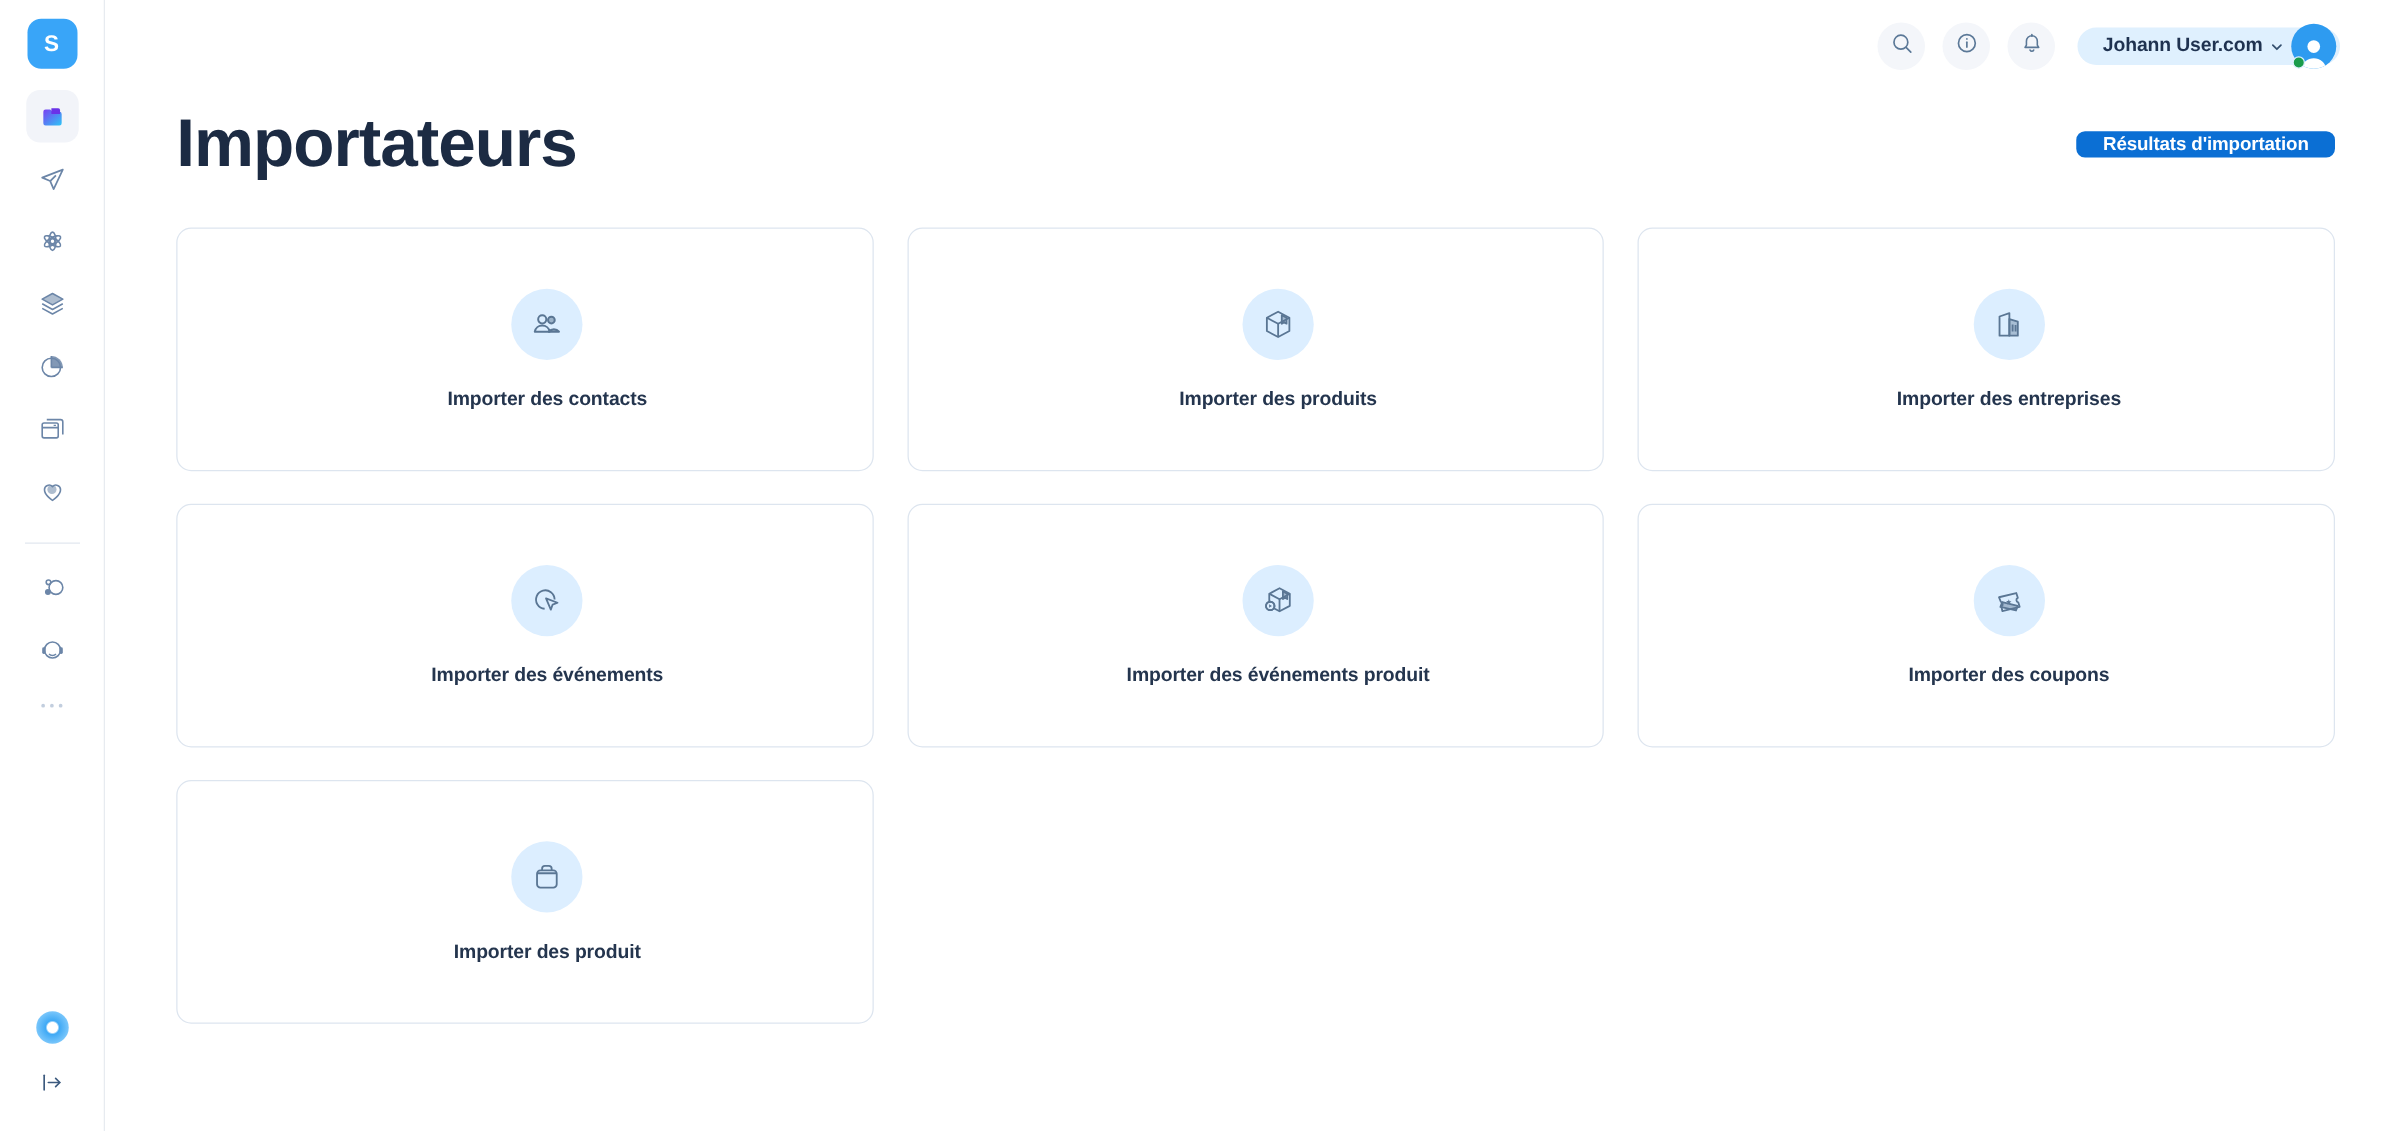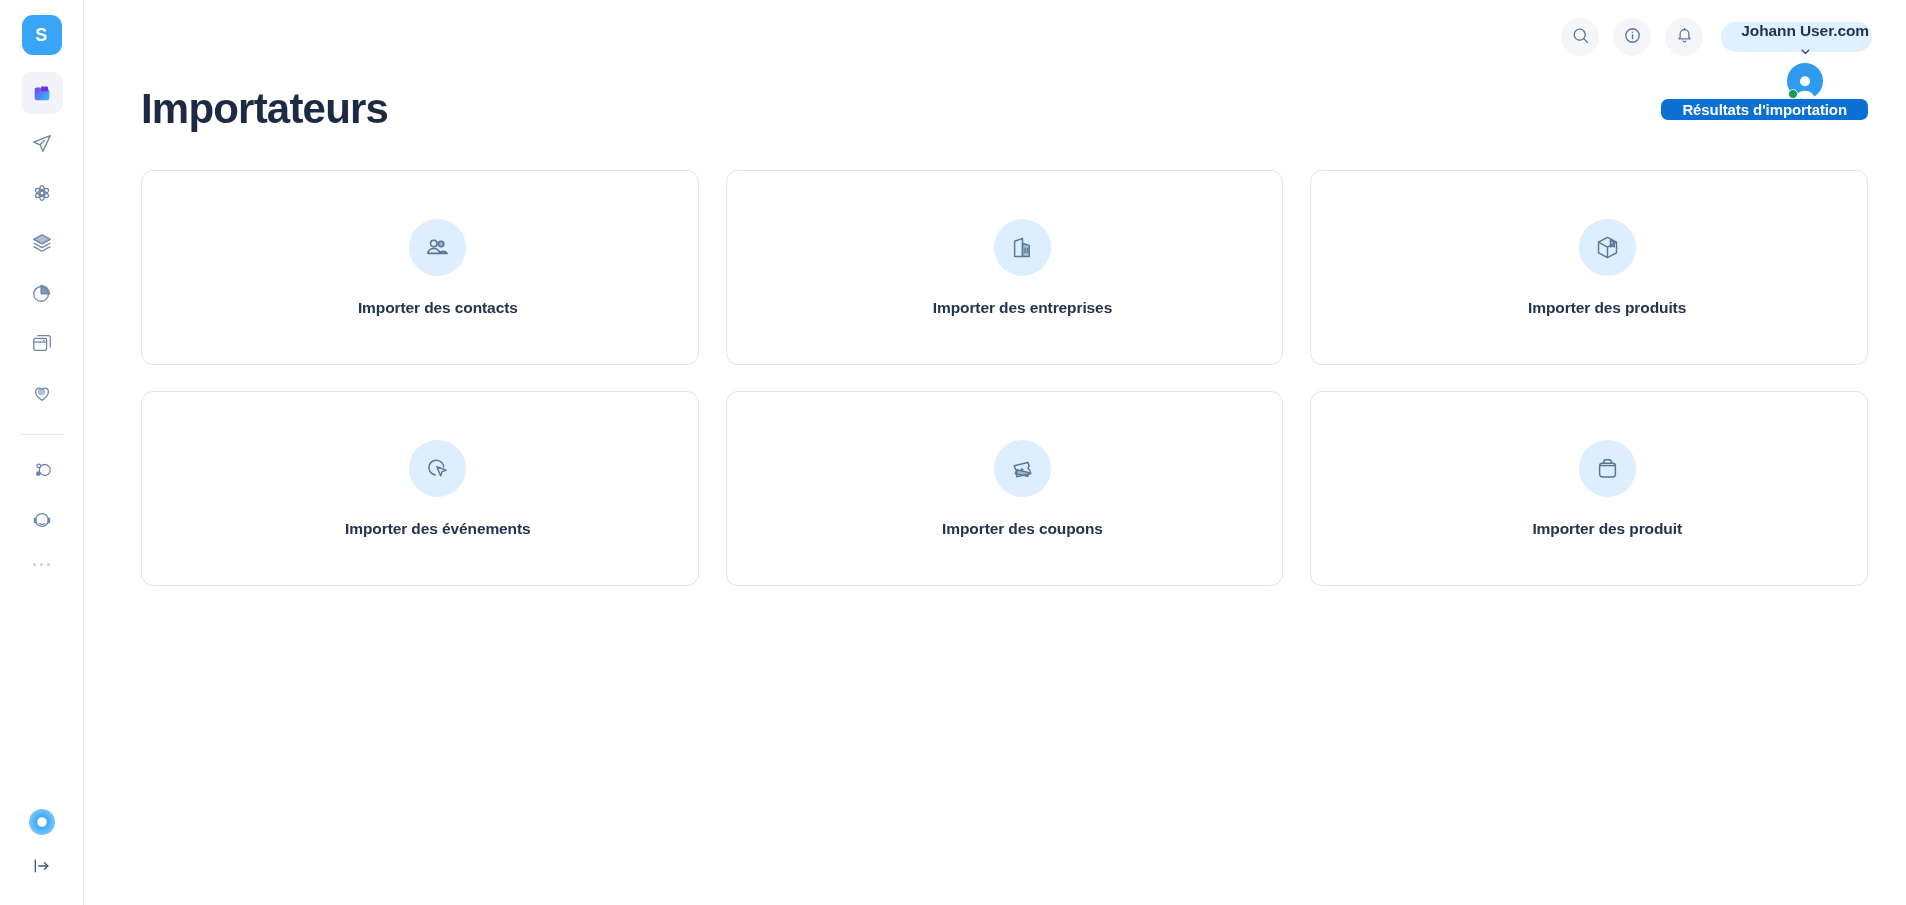--- a/index.html
+++ b/index.html
@@ -139,21 +139,20 @@
     height: 30px;
     border-radius: 21px;
     background: #dff0fe;
     display: flex;
     align-items: center;
     padding-left: 20px;
     padding-right: 3px;
     gap: 5px;
     cursor: pointer;
     margin-left: 4px;
-    flex-direction: column;
   }
   .user-name {
     font-size: 15.5px;
     font-weight: bold;
     color: #1f3250;
     white-space: nowrap;
     letter-spacing: -0.1px;
   }
   .caret { color: #35506f; display: flex; align-items: center; }
 
@@ -178,21 +177,21 @@
 
   #page-head {
     display: flex;
     align-items: center;
     justify-content: space-between;
     margin-top: 14px;
     margin-bottom: 40px;
   }
 
   #page-title {
-    font-size: 42px;
+    font-size: 54px;
     font-weight: bold;
     color: #1c2b43;
     letter-spacing: -0.8px;
     line-height: 1;
   }
 
   #import-results-btn {
     background: #0b6fd4;
     color: #ffffff;
     border: none;
@@ -443,50 +442,64 @@
               <path d="M3.4 17.2a5.4 5.4 0 0110.6 0z"></path>
               <path d="M13.4 17.2a4.5 4.5 0 017.2 0z" fill="currentColor" fill-opacity="0.5"></path>
             </svg>
           </div>
           <div class="card-label">Importer des contacts</div>
         </div>
 
         <div class="card">
           <div class="card-icon-circle">
             <svg width="27" height="27" viewBox="0 0 24 24" fill="none" stroke="currentColor" stroke-width="1.3" stroke-linejoin="round">
-              <path d="M5 20V6.4L12 4v16z"></path>
-              <path d="M12 20V8.2l6 1.9V20z" fill="currentColor" fill-opacity="0.4"></path>
-              <path d="M14.3 12v5M16.4 12.4v4.6"></path>
-            </svg>
-          </div>
-          <div class="card-label">Importer des entreprises</div>
-        </div>
-
-        <div class="card">
-          <div class="card-icon-circle">
-            <svg width="27" height="27" viewBox="0 0 24 24" fill="none" stroke="currentColor" stroke-width="1.3" stroke-linejoin="round">
               <path d="M12 3l8 4.3v9.4L12 21l-8-4.3V7.3L12 3z"></path>
               <path d="M4 7.3l8 4.3 8-4.3"></path>
                 <path d="M12 11.6V21"></path>
               <path d="M14.6 5.4l3.4 1.9v4.2l-1.7-1.1-1.7 1.1V6.4z" fill="currentColor" fill-opacity="0.45"></path>
             </svg>
           </div>
           <div class="card-label">Importer des produits</div>
         </div>
 
         <div class="card">
           <div class="card-icon-circle">
             <svg width="27" height="27" viewBox="0 0 24 24" fill="none" stroke="currentColor" stroke-width="1.3" stroke-linejoin="round">
+              <path d="M5 20V6.4L12 4v16z"></path>
+              <path d="M12 20V8.2l6 1.9V20z" fill="currentColor" fill-opacity="0.4"></path>
+              <path d="M14.3 12v5M16.4 12.4v4.6"></path>
+            </svg>
+          </div>
+          <div class="card-label">Importer des entreprises</div>
+        </div>
+
+        <div class="card">
+          <div class="card-icon-circle">
+            <svg width="27" height="27" viewBox="0 0 24 24" fill="none" stroke="currentColor" stroke-width="1.3" stroke-linejoin="round">
               <path d="M17.5 11.2A6.6 6.6 0 105.2 14.6a6.6 6.6 0 005.2 3.2"></path>
               <path d="M11.4 10.4l8.2 3.1-3.5 1.3-1.3 3.6-3.4-8z"></path>
             </svg>
           </div>
           <div class="card-label">Importer des événements</div>
         </div>
 
+        <div class="card">
+          <div class="card-icon-circle">
+            <svg width="27" height="27" viewBox="0 0 24 24" fill="none" stroke="currentColor" stroke-width="1.3" stroke-linejoin="round">
+              <path d="M13 3.2l7.3 3.9v8.6L13 19.6l-7.3-3.9V7.1L13 3.2z"></path>
+              <path d="M5.7 7.1l7.3 3.9 7.3-3.9"></path>
+                <path d="M13 11v8.6"></path>
+              <path d="M15.4 5.4l3.1 1.7v3.8l-1.6-1-1.5 1V6.3z" fill="currentColor" fill-opacity="0.45"></path>
+              <circle cx="6.4" cy="15.8" r="3" fill="#dceeff"></circle>
+              <circle cx="6.4" cy="15.8" r="3"></circle>
+              <path d="M5.6 14.6l2 1.2-2 1.2z" fill="currentColor" stroke="none"></path>
+            </svg>
+          </div>
+          <div class="card-label">Importer des événements produit</div>
+        </div>
 
         <div class="card">
           <div class="card-icon-circle">
             <svg width="27" height="27" viewBox="0 0 24 24" fill="none" stroke="currentColor" stroke-width="1.3" stroke-linejoin="round">
               <path d="M5.6 16.5l1.3-3.4 11 2.6-1.2 3.3z" fill="currentColor" fill-opacity="0.45"></path>
               <path d="M4.6 9.6l12.3-3 1.1 3.4a1.7 1.7 0 00.3 3.2l1 3.2-12.3 3L6.3 16a1.7 1.7 0 00-.4-3.2L4.6 9.6z"></path>
               <path d="M11.6 11.1l.5 1.3 1.4.1-1 .9.3 1.4-1.2-.7-1.3.6.4-1.4-1-1 1.4-.1z" fill="currentColor" stroke="none"></path>
             </svg>
           </div>
           <div class="card-label">Importer des coupons</div>

